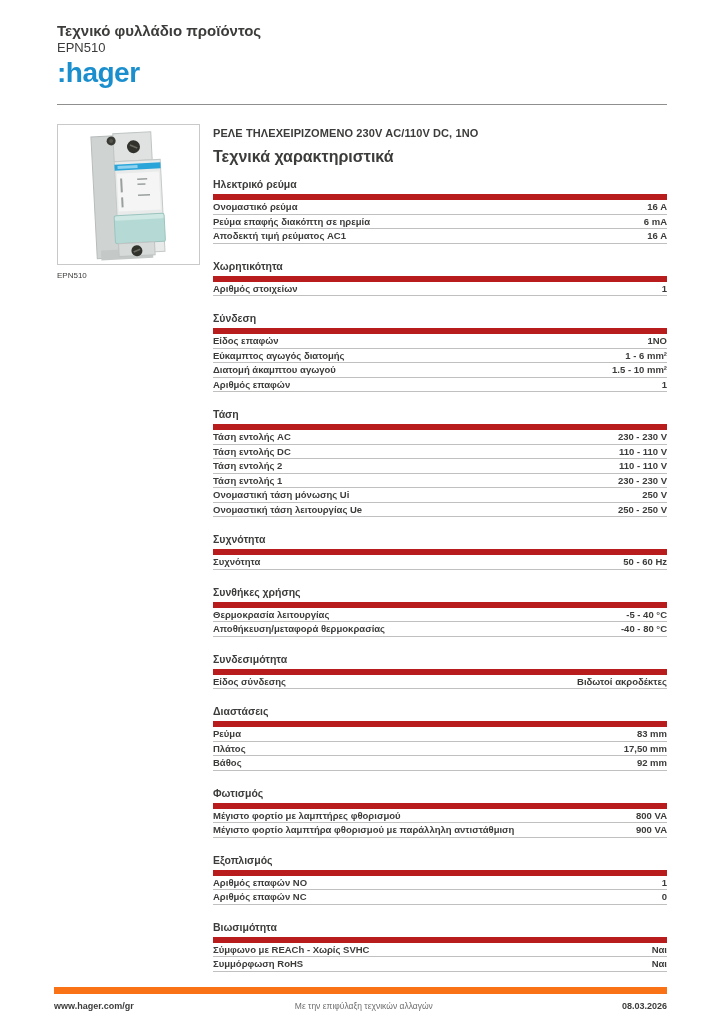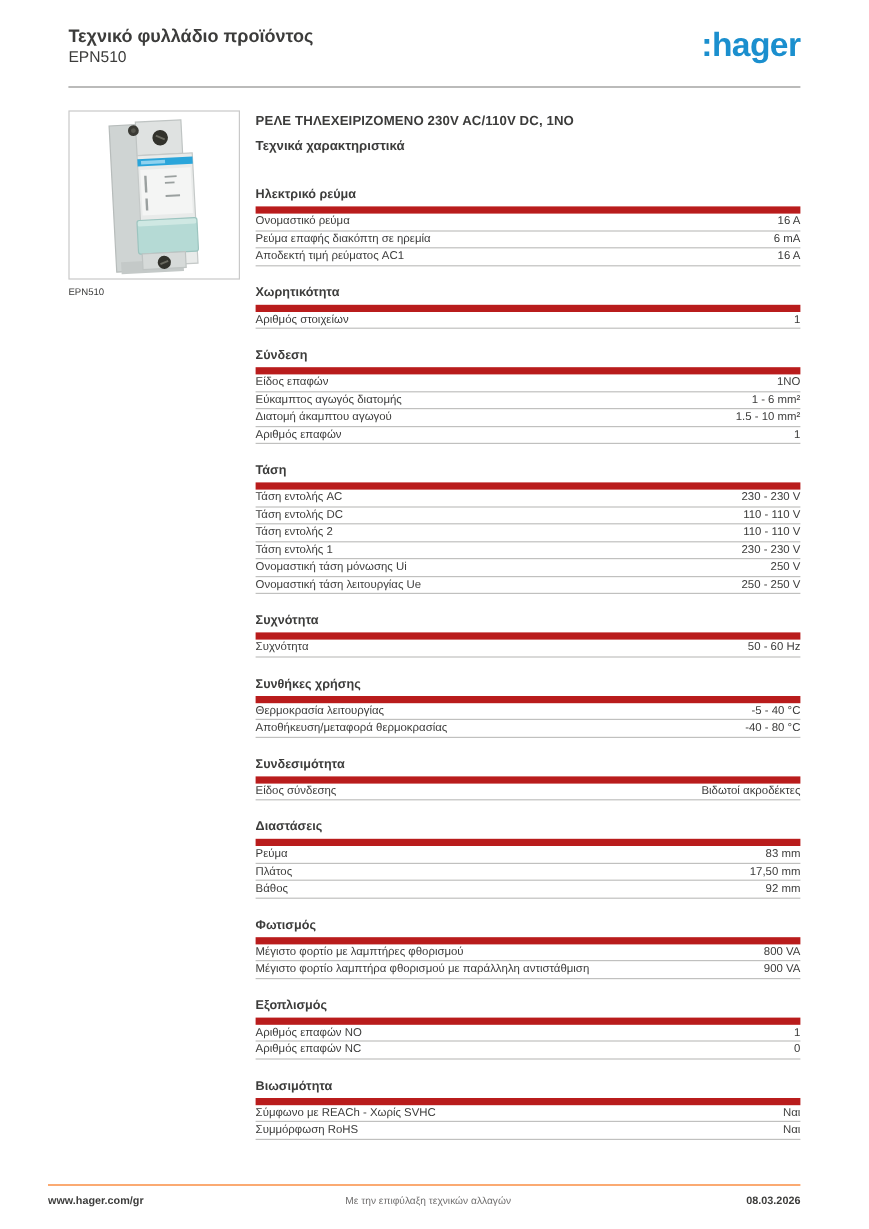--- a/index.html
+++ b/index.html
@@ -20,20 +20,21 @@
   .inner { position: absolute; left: 57px; right: 57px; top: 0; }
 
   
   .hdr {
     display: flex;
     justify-content: space-between;
     align-items: flex-start;
     padding-top: 21px;
     padding-bottom: 16px;
     border-bottom: 1px solid #8f8f8e;
+    flex-direction: column;
   }
   .hdr-title { font-size: 15px; font-weight: 700; color: #3c3c3b; line-height: 19px; }
   .hdr-code  { font-size: 13px; font-weight: 400; color: #3c3c3b; line-height: 16px; }
   .logo {
     font-size: 28px;
     font-weight: 700;
     color: #1b8fce;
     letter-spacing: -0.5px;
     line-height: 30px;
     margin-top: 2px;
@@ -45,47 +46,48 @@
   .img-box {
     width: 143px; height: 141px;
     border: 1px solid #c9c9c9;
     background: #ffffff;
     overflow: hidden;
   }
   .img-caption { margin-top: 6px; font-size: 8px; color: #3c3c3b; }
 
   .col-right { flex: 1; padding-top: 3px; }
   .prod-title { font-size: 11px; font-weight: 700; margin-bottom: 9px; letter-spacing: 0.1px; }
-  .specs-heading { font-size: 11px; font-weight: 700; margin-bottom: 28px; }
+  .specs-heading { font-size: 16px; font-weight: 700; margin-bottom: 12px; }
 
   .section { margin-bottom: 16px; }
   .section-title {
     font-size: 10.5px;
     font-weight: 700;
     padding-bottom: 4px;
     border-bottom: 6px solid #b91c1c;
   }
   .spec-row {
     display: flex;
     justify-content: space-between;
     align-items: flex-end;
     padding: 2px 0 1px 0;
     border-bottom: 1px solid #c0c0bf;
     font-size: 9.5px;
     line-height: 10.5px;
+    font-weight: bold;
   }
   .spec-label { color: #3c3c3b; }
   .spec-value { color: #3c3c3b; text-align: left; white-space: nowrap; padding-left: 10px; }
 
   
   .ftr {
     position: absolute;
-    left: 40px; right: 57px;
+    left: 54px; right: 57px;
     top: 987px;
-    border-top: 1px solid #f97316;
+    border-top: 7px solid #f97316;
     padding-top: 7px;
     display: flex;
     justify-content: space-between;
     align-items: flex-start;
   }
   .ftr-site { font-size: 9px; font-weight: 700; color: #3c3c3b; text-decoration: none; }
   .ftr-disclaimer { font-size: 8.5px; color: #706f6f; }
   .ftr-date { font-size: 9px; font-weight: 700; color: #3c3c3b; margin-left: 28px; }
 </style>
 </head>

